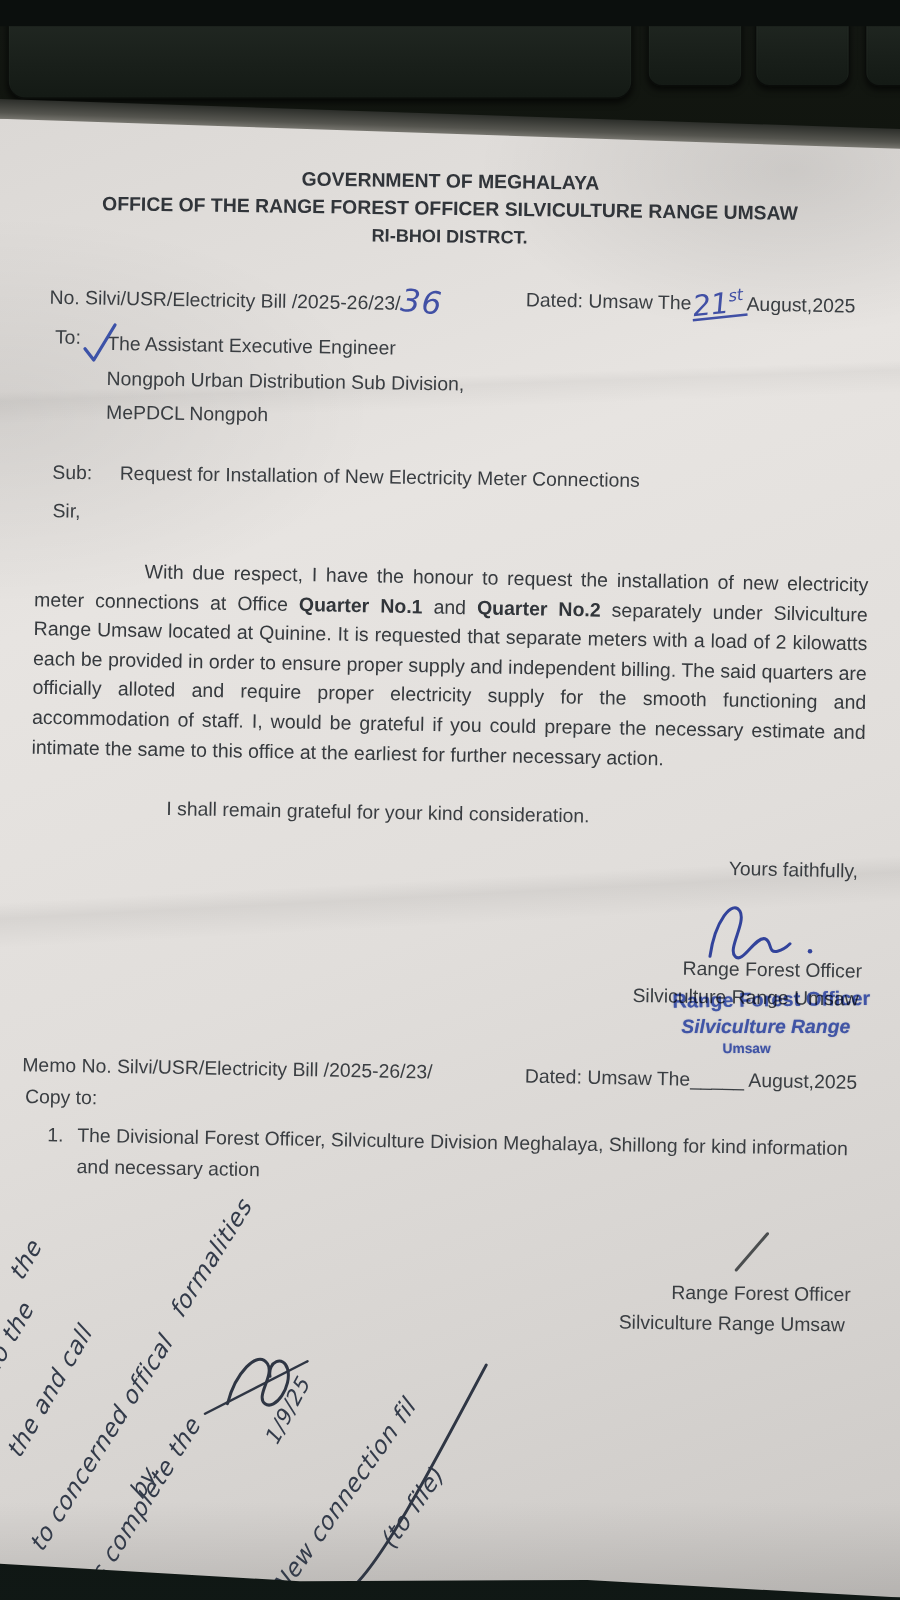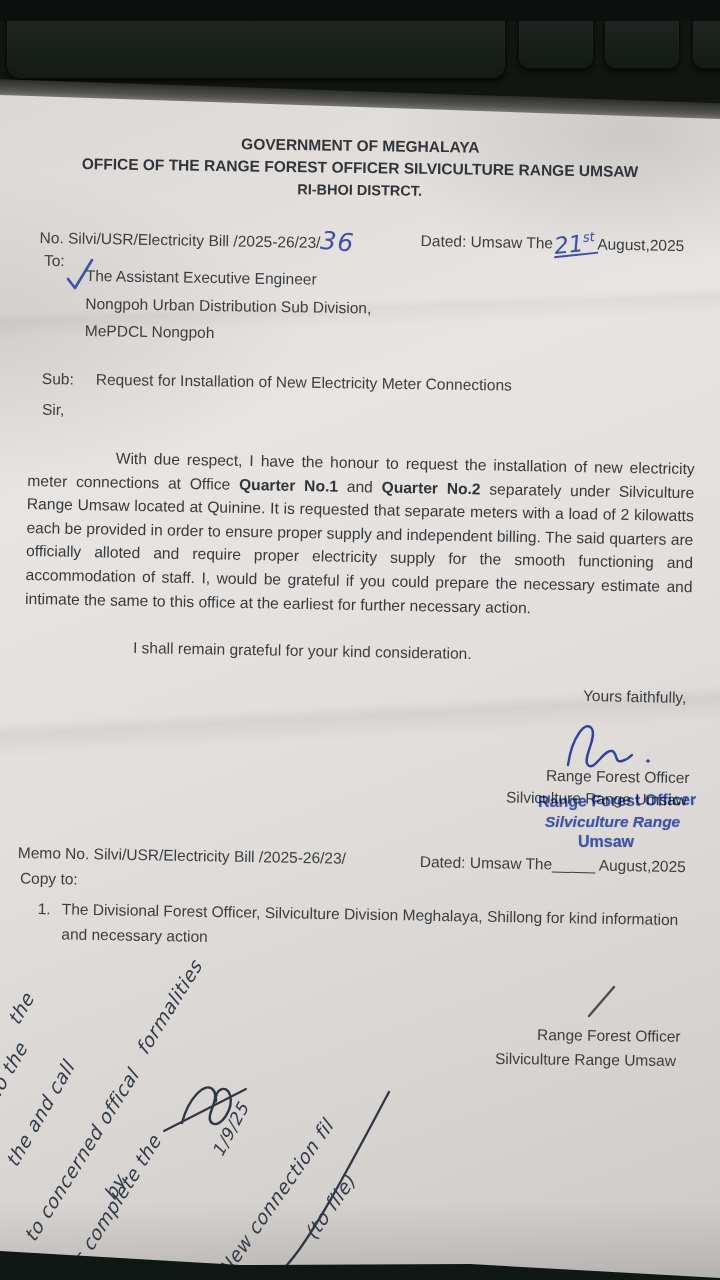--- a/index.html
+++ b/index.html
@@ -39,37 +39,37 @@
           font-weight:700;color:#31353a;transform:rotate(.8deg);white-space:normal;}
   .header .h3{font-size:14.5px;}
   .ref-no{left:40px;top:199px;transform:rotate(1deg);transform-origin:0 0;}
   .ref-date{left:421px;top:205px;transform:rotate(1.1deg);transform-origin:0 0;}
   .hand-blue{color:#4150a5;font-family:"DejaVu Sans",sans-serif;font-style:italic;}
   .serial{display:inline-block;font-size:25px;transform:rotate(4deg) translateY(2px);letter-spacing:1px;}
   .day-wrap{display:inline-block;transform:rotate(-7deg) translateY(3px);
             border-bottom:2px solid #4150a5;padding:0 2px 0 1px;line-height:14px;}
   .day{font-size:23px;}
   .ord{font-size:13px;vertical-align:9px;}
-  .to-label{left:44px;top:231px;transform:rotate(.8deg);}
+  .to-label{left:44px;top:241px;transform:rotate(.8deg);}
   .to-lines{left:86px;top:241px;line-height:27.5px;transform:rotate(.9deg);transform-origin:0 0;}
   .sub-row{left:42px;top:349px;transform:rotate(.8deg);transform-origin:0 0;}
   .sub-row .gap{display:inline-block;width:22px;}
   .sir{left:42px;top:380px;transform:rotate(.8deg);}
   .para{left:28px;top:424px;width:667px;white-space:normal;text-align:justify;
         text-indent:88px;line-height:23.6px;font-size:15.6px;
         transform:rotate(1.05deg);transform-origin:0 0;color:#363a3e;}
   .closing{left:133px;top:621px;transform:rotate(1deg);}
   .yours{left:583px;top:667px;transform:rotate(1.2deg);}
   .rfo1a{left:546px;top:747px;transform:rotate(.9deg);}
   .rfo1b{left:506px;top:769px;transform:rotate(.9deg);}
   .stamp{color:#3a55c0;font-weight:700;mix-blend-mode:multiply;opacity:.92;
          text-shadow:0 0 1px rgba(58,85,192,.55);}
   .stamp1{left:538px;top:771px;transform:rotate(-.8deg);font-size:16px;}
   .stamp2{left:545px;top:792px;font-size:15.5px;font-style:italic;}
-  .stamp3{left:578px;top:812px;font-size:16px;}
+  .stamp3{left:578px;top:812px;font-size:11px;}
   .memo-no{left:18px;top:823px;transform:rotate(1deg);transform-origin:0 0;}
   .memo-date{left:420px;top:832px;transform:rotate(1.1deg);transform-origin:0 0;}
   .copy-to{left:20px;top:849px;transform:rotate(1deg);}
   .copy-item{left:38px;top:876px;width:642px;white-space:normal;line-height:24.5px;
              padding-left:24px;transform:rotate(1deg);transform-origin:0 0;}
   .copy-item .num{position:absolute;left:0;top:0;}
   .rfo2a{left:537px;top:1006px;transform:rotate(.7deg);}
   .rfo2b{left:495px;top:1030px;transform:rotate(.7deg);}
   
   .hw{position:absolute;font-family:"DejaVu Sans",sans-serif;font-style:italic;

